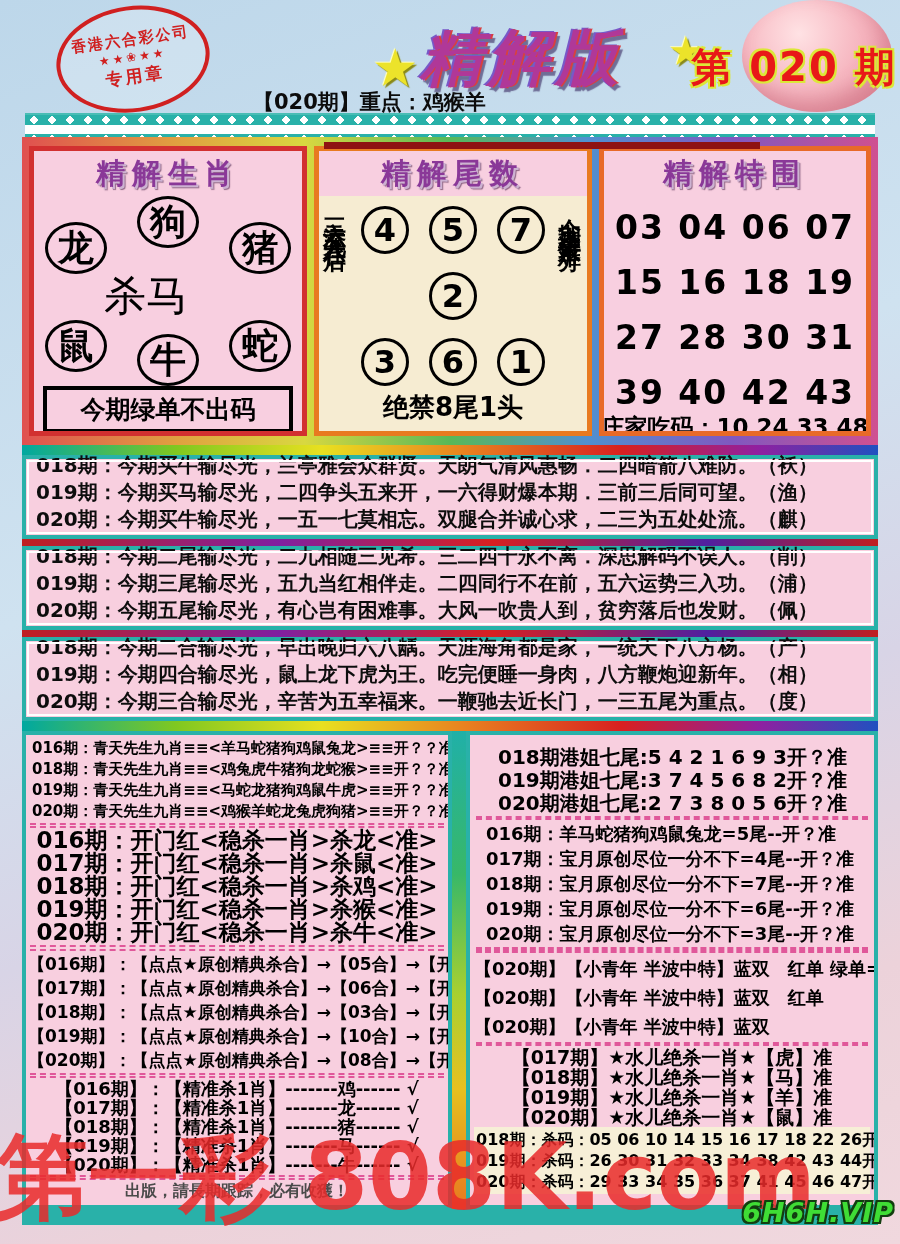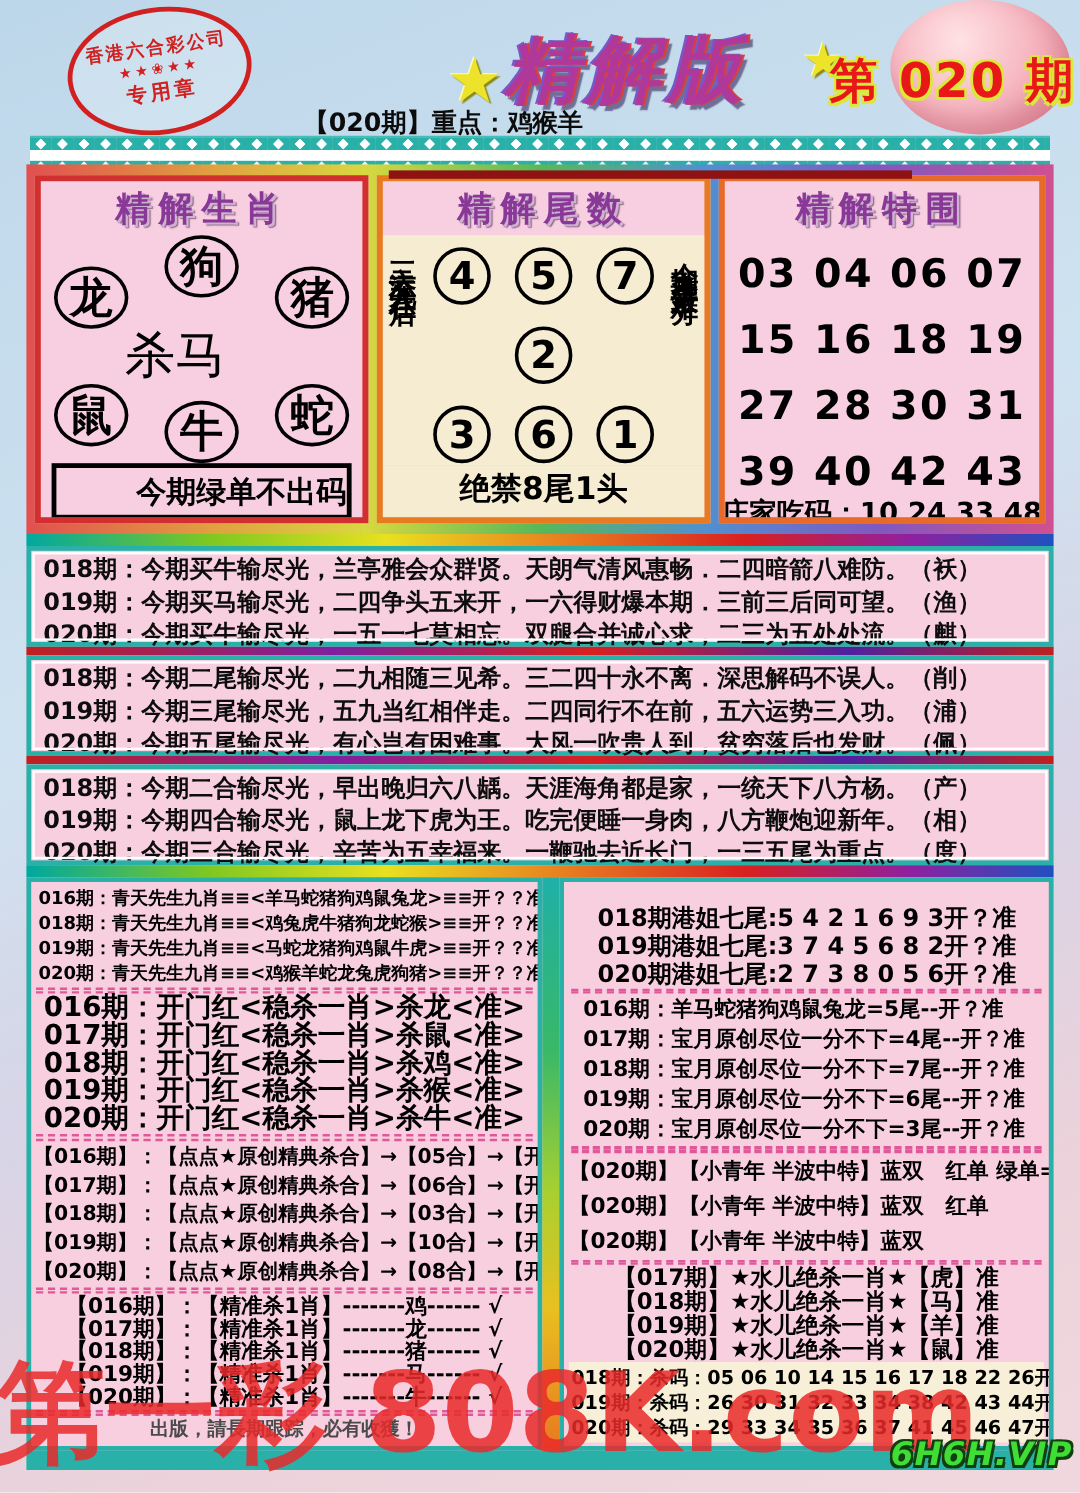--- a/index.html
+++ b/index.html
@@ -53,50 +53,50 @@
   .box-ws{width:278px;background:#f8cfe0;border:5px solid #e87a20;}
   .box-tw{width:272px;background:#f8cfe0;border:5px solid #e86a28;}
   .boxTitle{font-size:29px;font-weight:900;letter-spacing:7px;color:#8a3898;white-space:nowrap;
     text-shadow:2px 2px 0 #cdb2d2,3px 3px 1px rgba(60,20,60,.55);margin:3px 0 2px 0;}
 
   .sx-row{display:flex;width:92%;justify-content:space-between;align-items:flex-start;}
   .zc{width:62px;height:52px;border:3px solid #000;border-radius:50%;display:flex;align-items:center;
     justify-content:center;font-size:36px;font-weight:bold;color:#000;box-sizing:border-box;}
   .sx-kill{font-size:42px;font-weight:normal;color:#000;margin:-6px 0 -4px 14px;align-self:flex-start;padding-left:56px;}
   .mt26{margin-top:26px;} .mt14{margin-top:14px;}
-  .greenNote{border:4px solid #000;width:93%;text-align:right;font-size:25px;font-weight:bold;
+  .greenNote{border:4px solid #000;width:93%;text-align:center;font-size:25px;font-weight:bold;
     padding:3px 0;margin:auto 0 7px 0;box-sizing:border-box;color:#000;}
 
   .ws-body{flex:1;width:100%;background:#f6ecd2;display:flex;box-sizing:border-box;}
   .vert{writing-mode:vertical-rl;text-orientation:upright;font-size:23px;font-weight:bold;color:#000;
     letter-spacing:5px;display:flex;align-items:center;padding:4px 1px;}
   .ws-mid{flex:1;display:flex;flex-direction:column;justify-content:space-between;align-items:center;padding:10px 0 2px 0;}
   .digitRow{display:flex;gap:20px;}
   .dc{width:48px;height:48px;border:3px solid #000;border-radius:50%;display:flex;align-items:center;
     justify-content:center;font-size:32px;font-weight:bold;color:#000;box-sizing:border-box;}
   .ws-bottom{width:100%;background:#f6ecd2;text-align:center;font-size:26px;font-weight:bold;color:#000;padding:2px 0 6px 0;}
 
   .tw-rows{display:flex;flex-direction:column;gap:16px;margin-top:12px;text-align:center;}
   .tw-row{font-size:33px;font-weight:bold;color:#000;letter-spacing:2px;white-space:nowrap;}
   .tw-eat{margin:auto 0 12px 0;font-size:23px;font-weight:bold;color:#000;white-space:nowrap;}
 
   .bar{height:10px;background:linear-gradient(90deg,#00a8a0,#80c820 18%,#e8e020 35%,#e88020 52%,#d82020 70%,#9020a0 86%,#2050c0);}
   .bar-thin{height:7px;background:linear-gradient(90deg,#c02020,#8020a0 30%,#d82020 55%,#5020a0 80%,#c02020);}
 
   .poem{height:84px;border:4px solid #29b1a9;outline:2px solid #ffffff;outline-offset:-7px;
-    background:#f8cfdf;box-sizing:border-box;display:flex;flex-direction:column;justify-content:space-between;
+    background:#f8cfdf;box-sizing:border-box;display:flex;flex-direction:column;justify-content:flex-end;
     padding:2px 10px;}
   .poem .line{font-size:20px;font-weight:bold;color:#0d0d0d;white-space:nowrap;}
 
   .cols{display:flex;height:478px;}
   .lcol{width:430px;border:4px solid #29b1a9;background:#f8cfdf;box-sizing:border-box;display:flex;
     flex-direction:column;justify-content:space-between;padding:3px 2px;overflow:hidden;}
   .divider{width:14px;background:linear-gradient(180deg,#20b0a8,#38b868 30%,#a8d030 55%,#e8c020 75%,#e87820);}
   .rcol{flex:1;border:4px solid #29b1a9;background:#f8cfdf;box-sizing:border-box;display:flex;
-    flex-direction:column;justify-content:flex-start;padding:19px 4px;overflow:hidden;}
+    flex-direction:column;justify-content:center;padding:19px 4px;overflow:hidden;}
 
   .grp{display:flex;flex-direction:column;}
   .g-jiuxiao .line{font-size:15px;font-weight:bold;line-height:21px;white-space:nowrap;color:#000;padding-left:4px;}
   .g-kmh .line{font-size:23px;font-weight:bold;line-height:23px;text-align:center;white-space:nowrap;color:#000;}
   .g-dd .line{font-size:17px;font-weight:bold;line-height:24px;white-space:nowrap;color:#000;}
   .g-jz .line{font-size:18px;font-weight:bold;line-height:19px;text-align:center;white-space:nowrap;color:#000;}
   .lnote{font-size:16px;font-weight:bold;text-align:center;color:#4a4a4a;white-space:nowrap;}
   .sep{height:6px;border-top:2px dashed #e0589a;border-bottom:2px dashed #e0589a;margin:1px 2px;}
   .sep2{height:8px;border-top:3px dashed #e0589a;border-bottom:3px dashed #e0589a;margin:1px 2px;}
 

